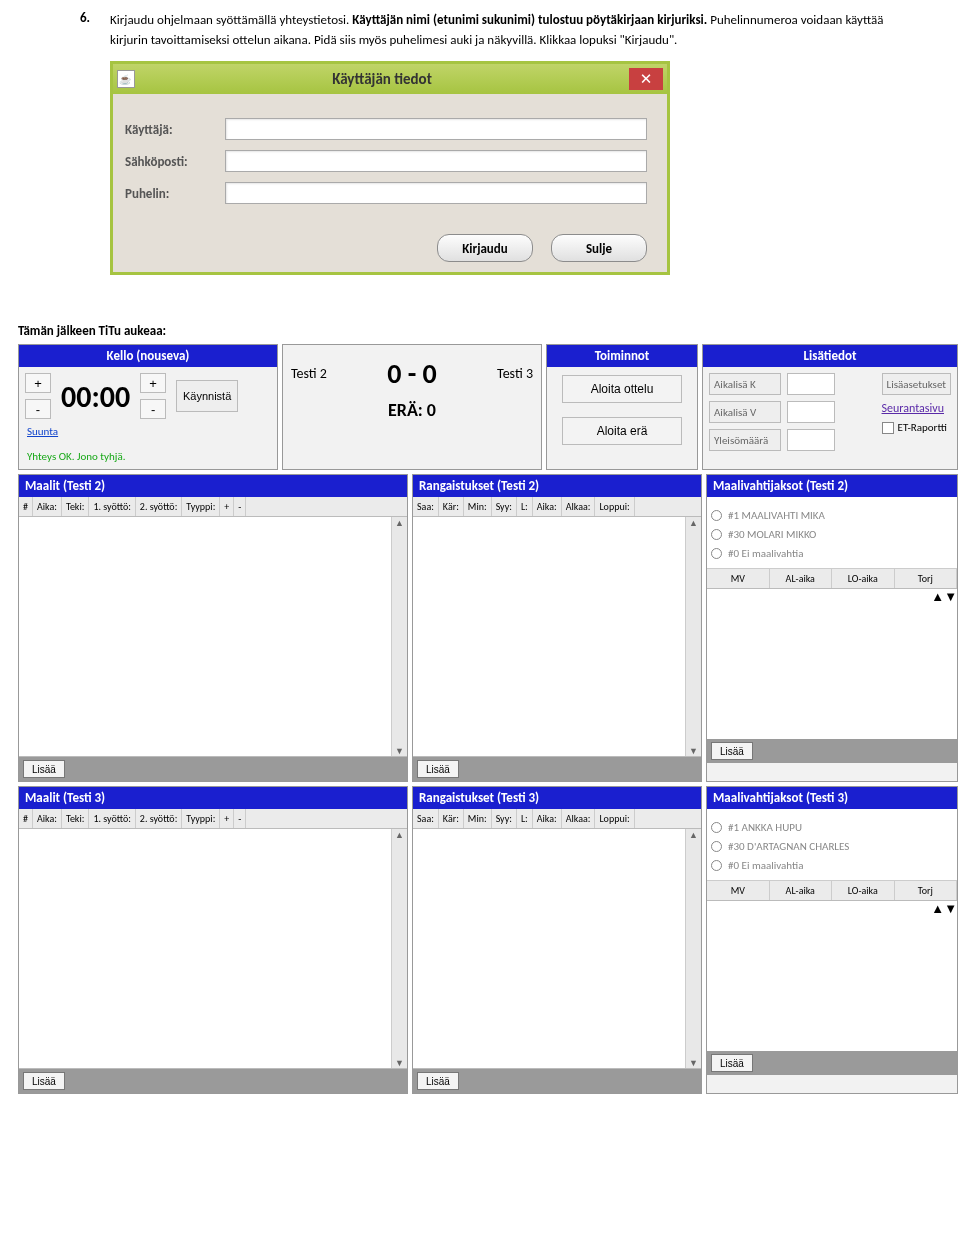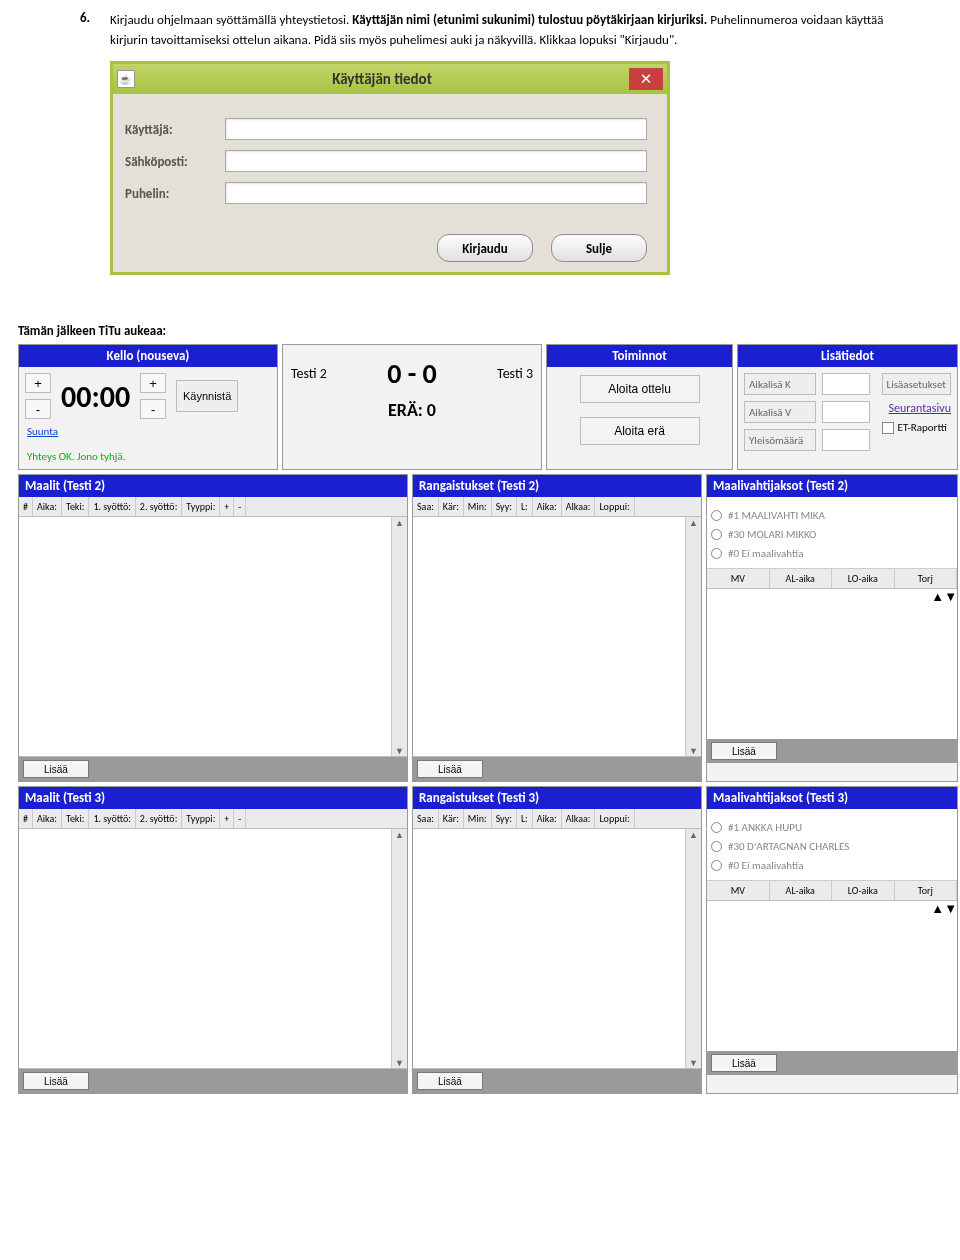--- a/index.html
+++ b/index.html
@@ -28,62 +28,62 @@
   
   .titu-wrap { margin: 0 0 0 -62px; width: 940px; }
   .toprow, .botrow { display: flex; gap: 4px; }
   .panel { border: 1px solid #999; background: #f2f2f2; display: flex; flex-direction: column; }
   .panel-header { background: #1a1fcf; color: #fff; font-weight: bold; padding: 3px 6px 4px; font-size: 13px; }
   .panel-header.center { text-align: center; }
 
   
   .p-kello   { width: 260px; }
   .p-tilanne { width: 260px; }
-  .p-toim    { width: 187px; }
+  .p-toim    { width: 152px; }
   .p-lisa    { flex: 1; }
 
   .kello-body { padding: 6px 6px 2px; display: flex; align-items: center; gap: 10px; }
   .spin { width: 26px; display: flex; flex-direction: column; gap: 6px; }
   .spin button { height: 20px; border: 1px solid #bbb; background: #f7f7f7; font-size: 13px; }
   .clock { font-size: 30px; font-weight: bold; }
   .kaynn { width: 62px; height: 32px; border: 1px solid #bbb; background: #eee; font-size: 11px; }
   .kello-foot { display: flex; gap: 12px; padding: 4px 8px 6px; font-size: 11px; flex-direction: column; }
   .lnk { color: #14c; text-decoration: underline; }
   .ok  { color: #18a818; }
 
   .tilanne-body { padding: 4px 8px 6px; text-align: center; margin-top: 7px; }
   .teams { display: flex; align-items: center; justify-content: space-between; font-size: 14px; }
   .score { font-size: 28px; font-weight: bold; }
   .era { font-size: 18px; font-weight: bold; margin-top: 8px; }
 
   .toim-body { padding: 8px 10px; display: flex; flex-direction: column; gap: 14px; align-items: center; }
   .toim-body button { width: 120px; height: 28px; border: 1px solid #bbb; background: #f3f3f3; font-size: 12px; }
 
-  .lisa-body { padding: 6px 6px; display: flex; gap: 6px; font-size: 11px; text-align: right; }
+  .lisa-body { padding: 6px 6px; display: flex; gap: 6px; font-size: 11px; }
   .lisa-col { display: flex; flex-direction: column; gap: 6px; }
   .lbtn { height: 22px; border: 1px solid #bbb; background: #eee; color: #666; padding: 0 4px; display: flex; align-items: center; }
   .lbtn.w72 { width: 72px; }
   .lbox { width: 48px; height: 22px; border: 1px solid #bbb; background: #fff; }
   .lnk2 { color: #5a2aa8; text-decoration: underline; font-size: 12px; }
   .chk { display: flex; align-items: center; gap: 4px; }
   .chk .sq { width: 12px; height: 12px; border: 1px solid #888; background: #fff; }
 
   
   .midrow { display: flex; gap: 4px; margin-top: 4px; }
   .p-maalit  { width: 390px; }
   .p-rang    { width: 290px; }
   .p-mvj     { flex: 1; }
 
   .tbl-head { display: flex; background: #ebebeb; border-bottom: 1px solid #bbb; }
   .tbl-head span { font-size: 10px; padding: 3px 4px; border-right: 1px solid #ccc; white-space: nowrap; }
   .tbl-body { position: relative; height: 240px; background: #fff; border-bottom: 1px solid #bbb; display: flex; }
   .tbl-body .content { flex: 1; }
   .tbl-body .vscroll { width: 16px; background: #e8e8e8; border-left: 1px solid #ccc; display: flex; flex-direction: column; justify-content: space-between; align-items: center; font-size: 9px; color: #666; }
   .tbl-foot { background: #9a9a9a; height: 24px; display: flex; align-items: center; padding: 0 4px; }
-  .tbl-foot button { height: 18px; font-size: 10px; border: 1px solid #777; background: #f4f4f4; padding: 0 20px; }
+  .tbl-foot button { height: 18px; font-size: 10px; border: 1px solid #777; background: #f4f4f4; padding: 0 8px; }
 
   .goalie-list { background: #fff; padding: 6px 4px 2px; font-size: 11px; color: #888; }
   .goalie-list label { display: flex; align-items: center; gap: 6px; margin: 6px 0; }
   .goalie-list .rad { width: 11px; height: 11px; border: 1px solid #888; border-radius: 50%; }
   .mvtbl { display: flex; background: #ebebeb; border-top: 1px solid #ccc; border-bottom: 1px solid #bbb; }
   .mvtbl span { flex: 1; text-align: center; font-size: 10px; padding: 3px 0; border-right: 1px solid #ccc; }
   .mvbody { height: 150px; background: #fff; display:flex; }
   .mvbody .content { flex:1; }
 </style>
 </head>

